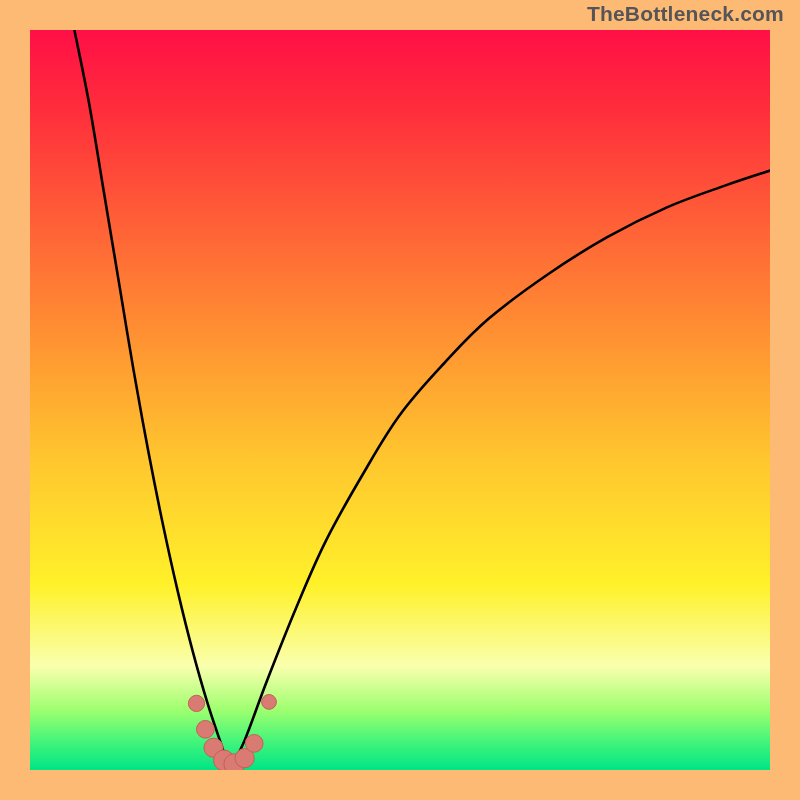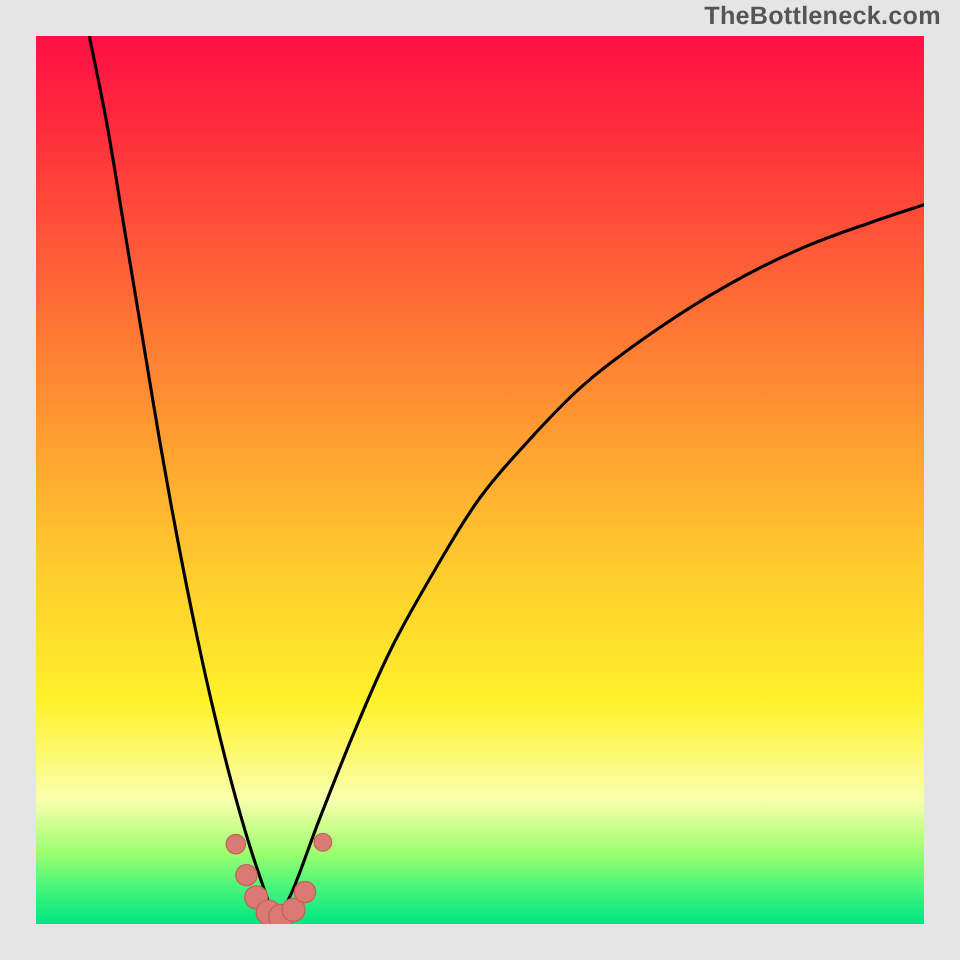--- a/index.html
+++ b/index.html
@@ -8,21 +8,21 @@
     width: 800px;
     height: 800px;
     overflow: hidden;
     background: #000;
     font-family: Arial, Helvetica, sans-serif;
   }
   .outer {
     position: relative;
     width: 800px;
     height: 800px;
-    background: #e5e5e5;
+    background: #fdba74;
   }
   .attribution {
     position: absolute;
     top: 2px;
     right: 16px;
     color: #555558;
     font-size: 21px;
     font-weight: 600;
     letter-spacing: 0.2px;
   }

